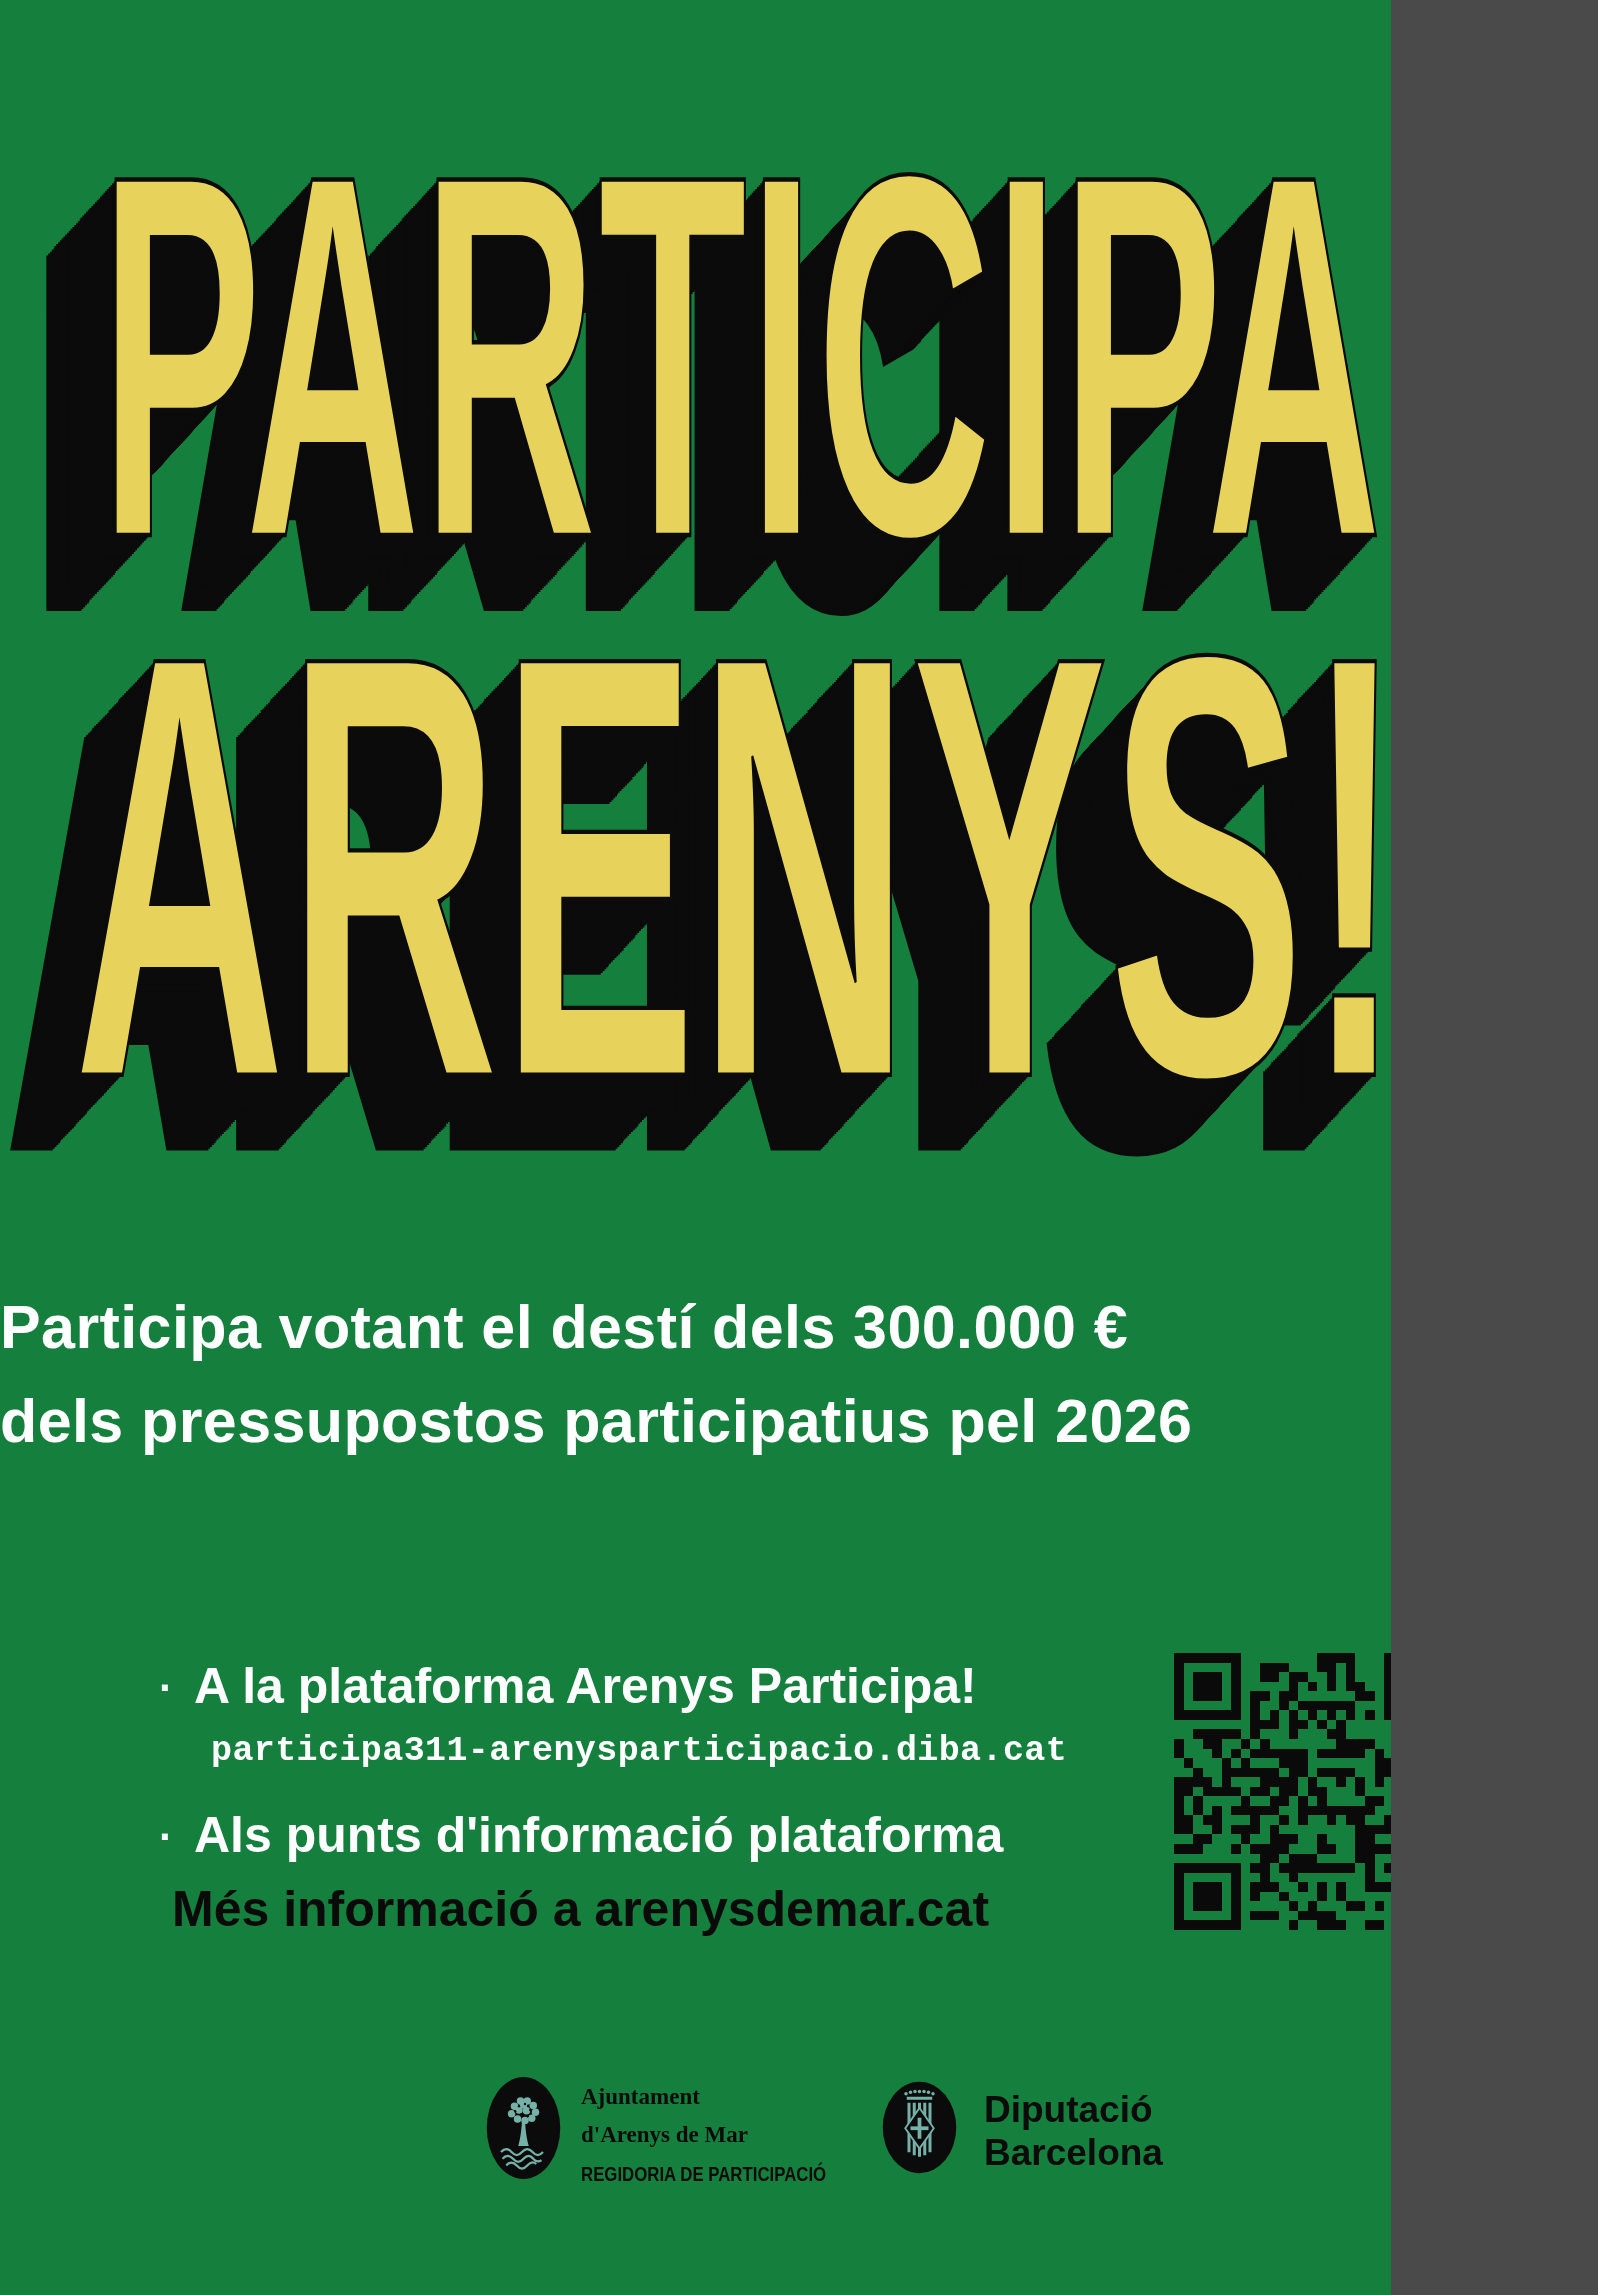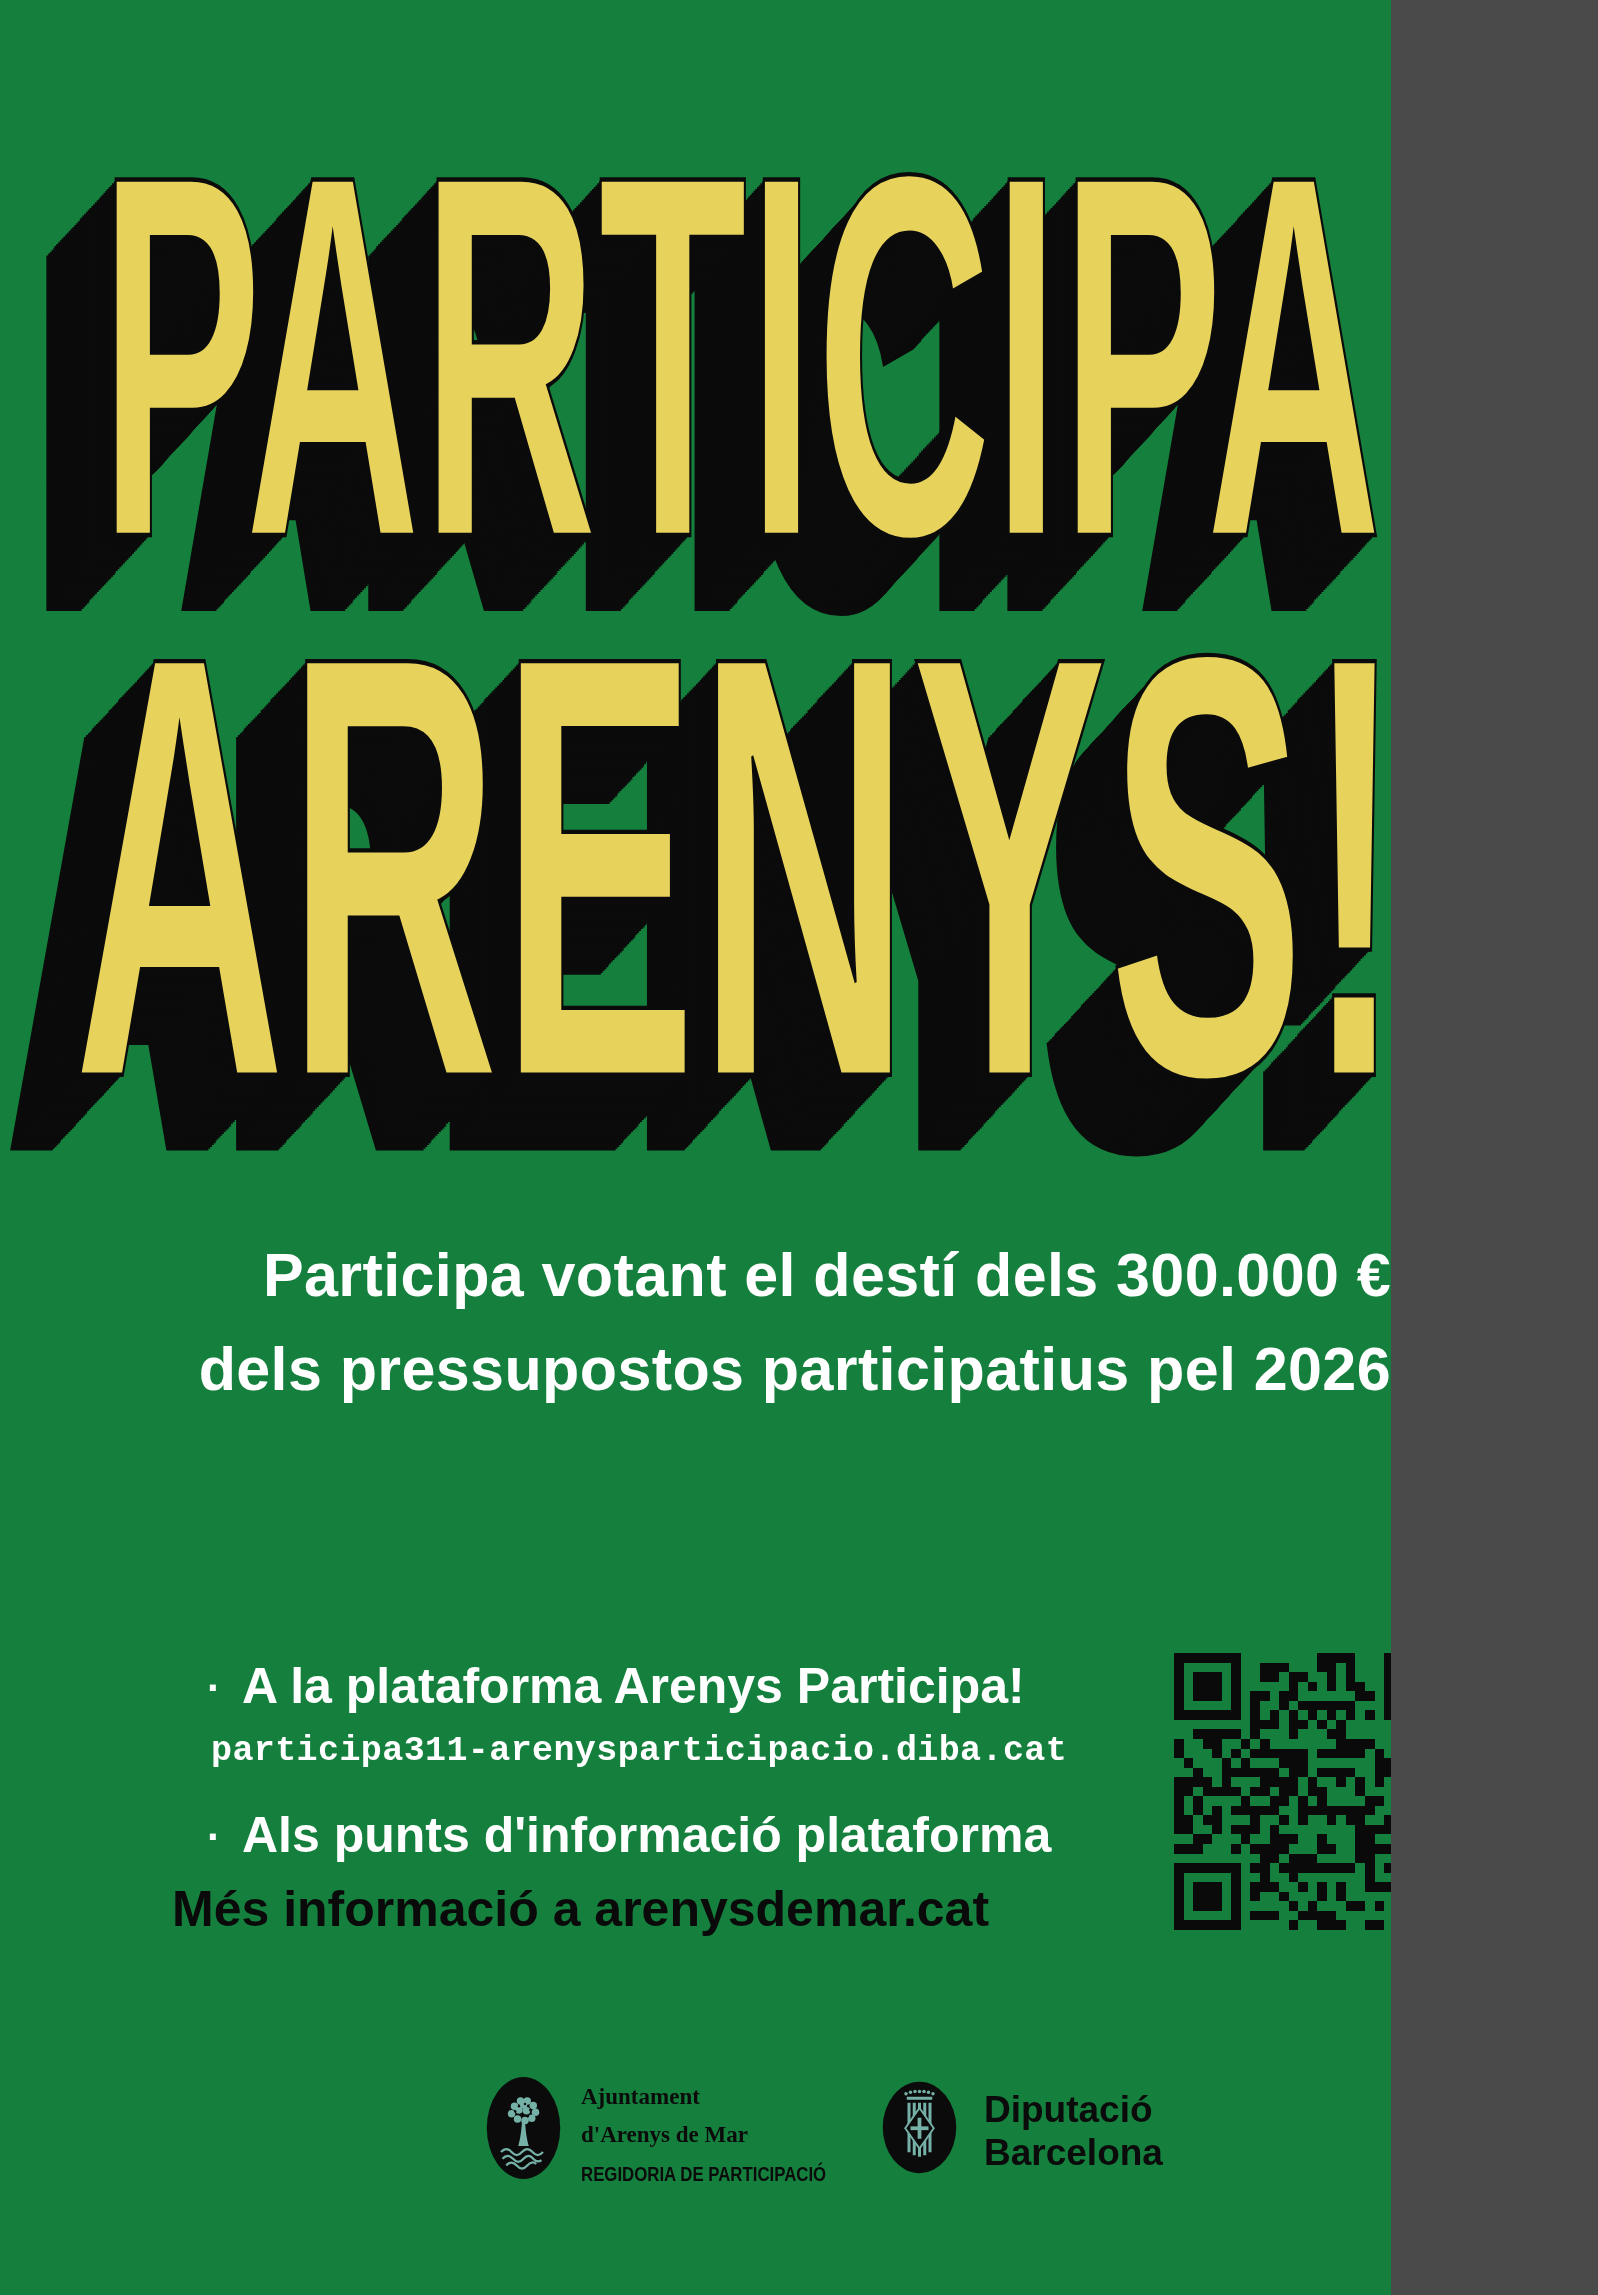--- a/index.html
+++ b/index.html
@@ -17,36 +17,36 @@
     font-weight:700;color:#e7d35c;
     -webkit-text-stroke:2.3px #0b0b0b;
     transform-origin:50% 0;
   }
   #title-line1 .big-title{font-size:272px;transform:scale(0.90,1.90);margin-left:91px;}
   #title-line2 .big-title{font-size:325px;transform:scale(0.91,1.85);margin-left:85px;}
   #title-line1{top:98px;}
   #title-line2{top:566px;justify-content:center;}
   
   #headline{
-    position:absolute;top:1228px;left:0;right:0;
-    text-align:right;color:#ffffff;font-weight:700;
+    position:absolute;top:1280px;left:0;right:0;
+    text-align:left;color:#ffffff;font-weight:700;
     font-size:61px;line-height:94px;letter-spacing:0.4px;
   }
   #headline div{white-space:nowrap;}
   
   #vota-banner{position:absolute;top:1526px;left:0;right:0;display:flex;justify-content:center;}
   #vota-banner span{
     display:inline-block;white-space:nowrap;line-height:1;
     font-size:91px;font-weight:700;color:#0a0a0a;
     transform:scale(0.574,1.64);transform-origin:50% 0;
   }
   
   .bullet-row{
     position:absolute;left:159px;color:#ffffff;font-weight:700;
-    font-size:50px;line-height:1.1;white-space:nowrap;margin-left:48px;
+    font-size:50px;line-height:1.1;white-space:nowrap;
   }
   .bullet-row .marker{display:inline-block;width:35px;font-size:42px;vertical-align:1.5px;}
   #bullet-row-1{top:1659px;}
   #bullet-url{
     position:absolute;left:211px;top:1731px;color:#ffffff;font-weight:700;
     font-size:35px;letter-spacing:0.4px;white-space:nowrap;font-family:Liberation Mono, monospace;
   }
   #bullet-row-2{top:1808px;}
   #more-info{
     position:absolute;left:172px;top:1880px;color:#0a0a0a;font-weight:700;

